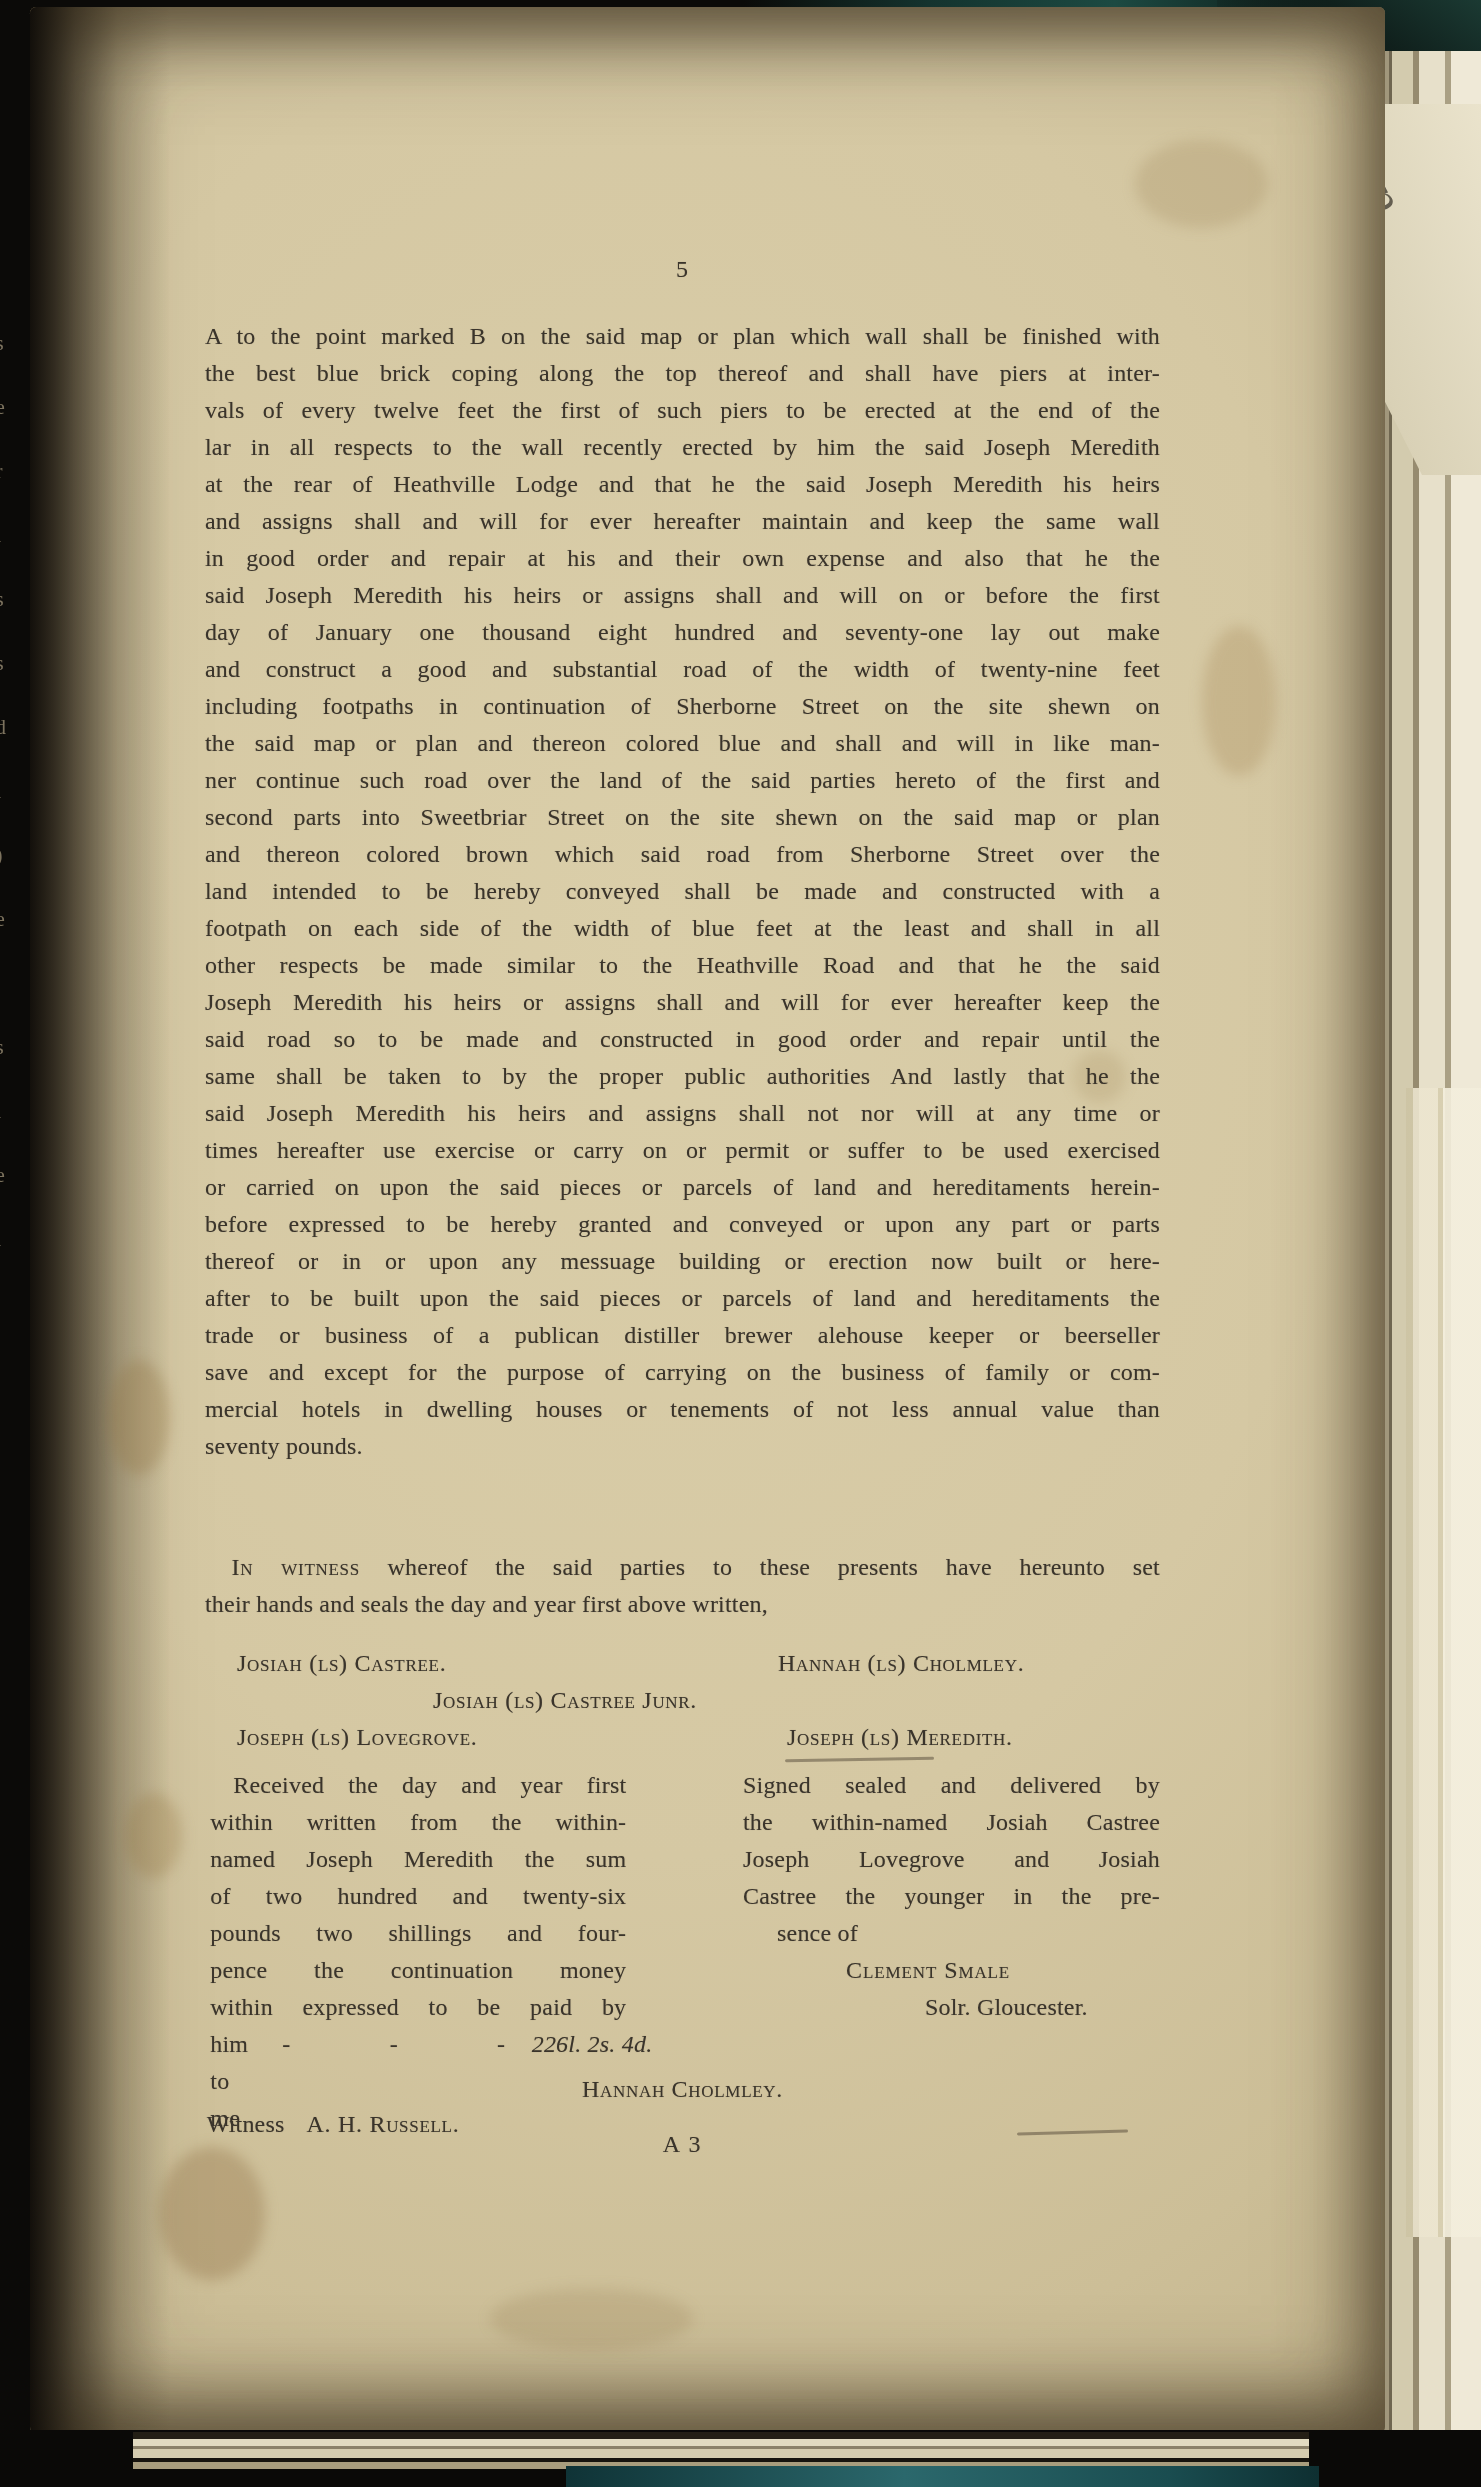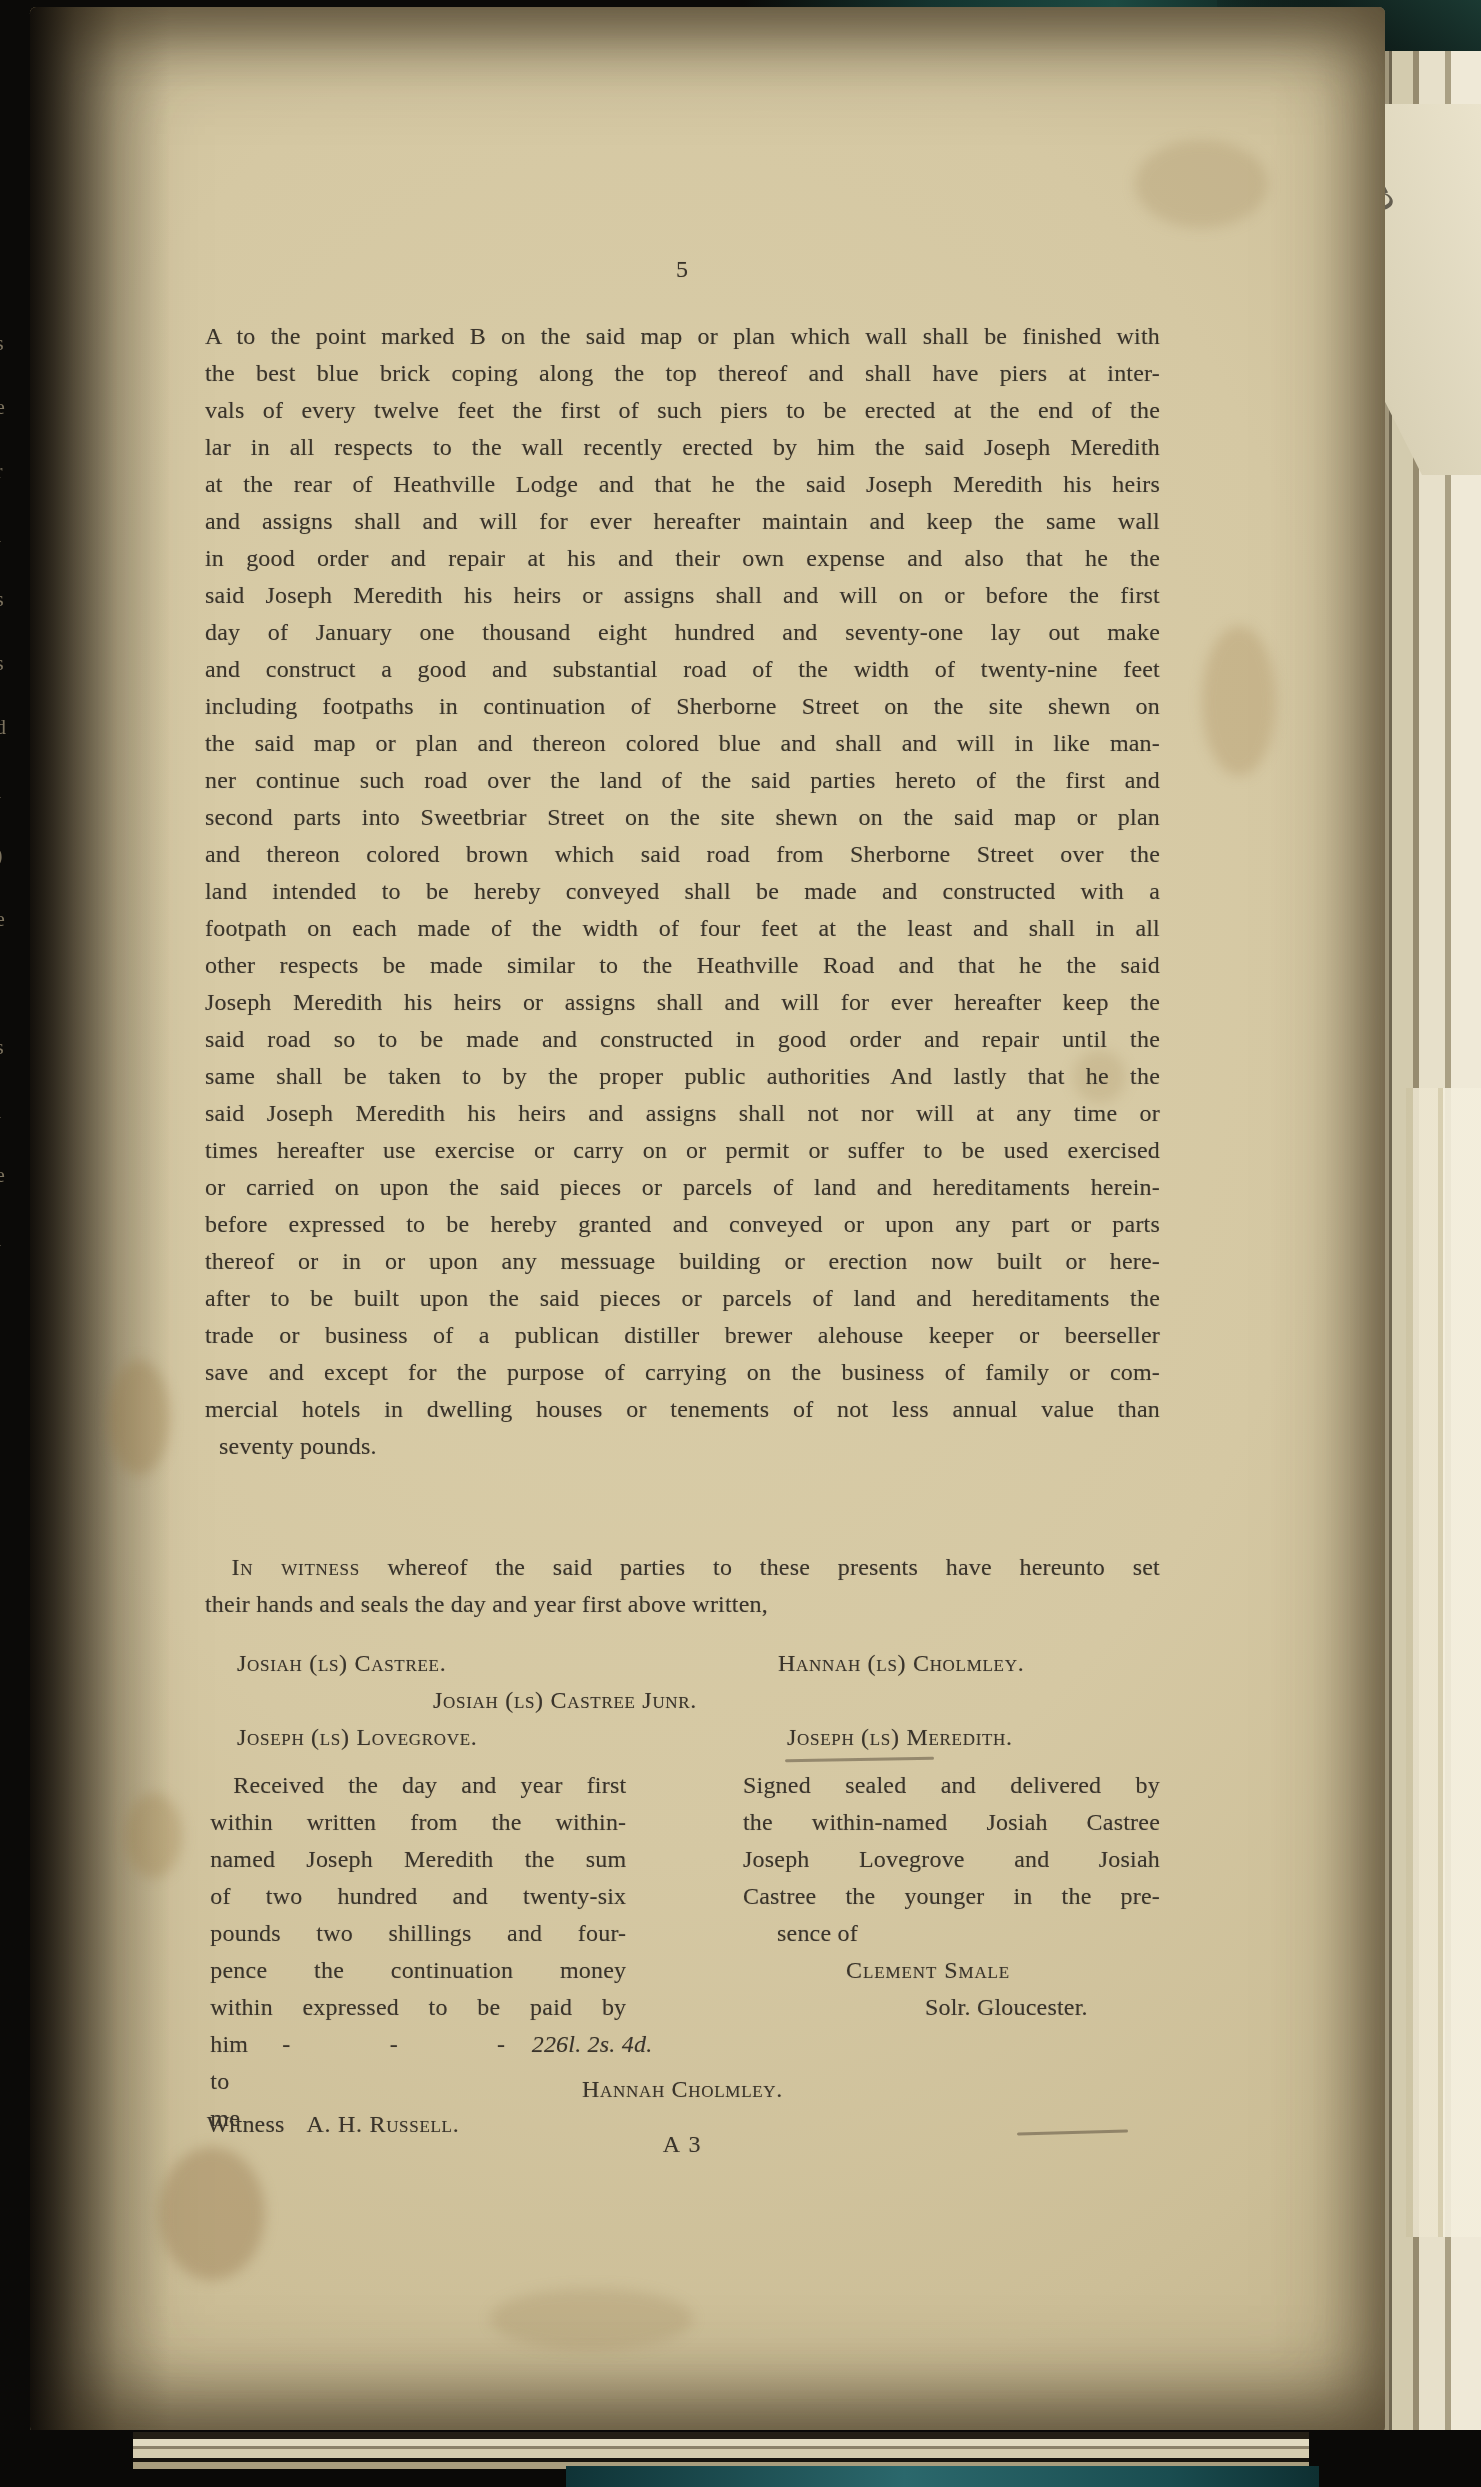--- a/index.html
+++ b/index.html
@@ -67,21 +67,21 @@
     color:#3a342b;font-size:24px;line-height:37px;letter-spacing:0.2px;
     text-shadow:0 0 0.9px rgba(58,52,43,.35);z-index:5;
   }
   .abs{position:absolute;}
   .center{text-align:center;}
   .sc{font-variant:small-caps;letter-spacing:0.7px;font-family:Liberation Serif, serif;}
   .tline{text-align:justify;text-align-last:justify;line-height:37px;}
   .nojust{text-align:left;text-align-last:left;}
   .pagenum{top:251px;width:100%;text-align:center;letter-spacing:0.9px;}
   .body-lines{top:318px;left:0;width:100%;}
-  .body-lines .tline:last-child{text-align-last:left;margin-left:14px;}
+  .body-lines .tline:last-child{text-align-last:left;}
   .witness{top:1549px;left:0;width:100%;}
   .witness .tline:first-child{text-indent:26.5px;}
   .sigrow{width:100%;height:37px;}
   .sigrow .sig{position:absolute;top:0;white-space:nowrap;}
   .receipt{top:1767px;left:5.3px;width:416px;}
   .receipt-lines .tline:first-child{text-indent:23px;}
   .rlast{display:flex;align-items:baseline;line-height:37px;}
   .rlast .dashes{white-space:pre;margin-left:34px;}
   .rlast .amount{font-style:italic;margin-left:26.5px;white-space:nowrap;}
   .attestation{top:1767px;left:538px;width:417px;}
@@ -151,21 +151,21 @@
         <div class="tline">in good order and repair at his and their own expense and also that he the</div>
         <div class="tline">said Joseph Meredith his heirs or assigns shall and will on or before the first</div>
         <div class="tline">day of January one thousand eight hundred and seventy-one lay out make</div>
         <div class="tline">and construct a good and substantial road of the width of twenty-nine feet</div>
         <div class="tline">including footpaths in continuation of Sherborne Street on the site shewn on</div>
         <div class="tline">the said map or plan and thereon colored blue and shall and will in like man-</div>
         <div class="tline">ner continue such road over the land of the said parties hereto of the first and</div>
         <div class="tline">second parts into Sweetbriar Street on the site shewn on the said map or plan</div>
         <div class="tline">and thereon colored brown which said road from Sherborne Street over the</div>
         <div class="tline">land intended to be hereby conveyed shall be made and constructed with a</div>
-        <div class="tline">footpath on each made of the width of four feet at the least and shall in all</div>
+        <div class="tline">footpath on each side of the width of blue feet at the least and shall in all</div>
         <div class="tline">other respects be made similar to the Heathville Road and that he the said</div>
         <div class="tline">Joseph Meredith his heirs or assigns shall and will for ever hereafter keep the</div>
         <div class="tline">said road so to be made and constructed in good order and repair until the</div>
         <div class="tline">same shall be taken to by the proper public authorities And lastly that he the</div>
         <div class="tline">said Joseph Meredith his heirs and assigns shall not nor will at any time or</div>
         <div class="tline">times hereafter use exercise or carry on or permit or suffer to be used exercised</div>
         <div class="tline">or carried on upon the said pieces or parcels of land and hereditaments herein-</div>
         <div class="tline">before expressed to be hereby granted and conveyed or upon any part or parts</div>
         <div class="tline">thereof or in or upon any messuage building or erection now built or here-</div>
         <div class="tline">after to be built upon the said pieces or parcels of land and hereditaments the</div>

